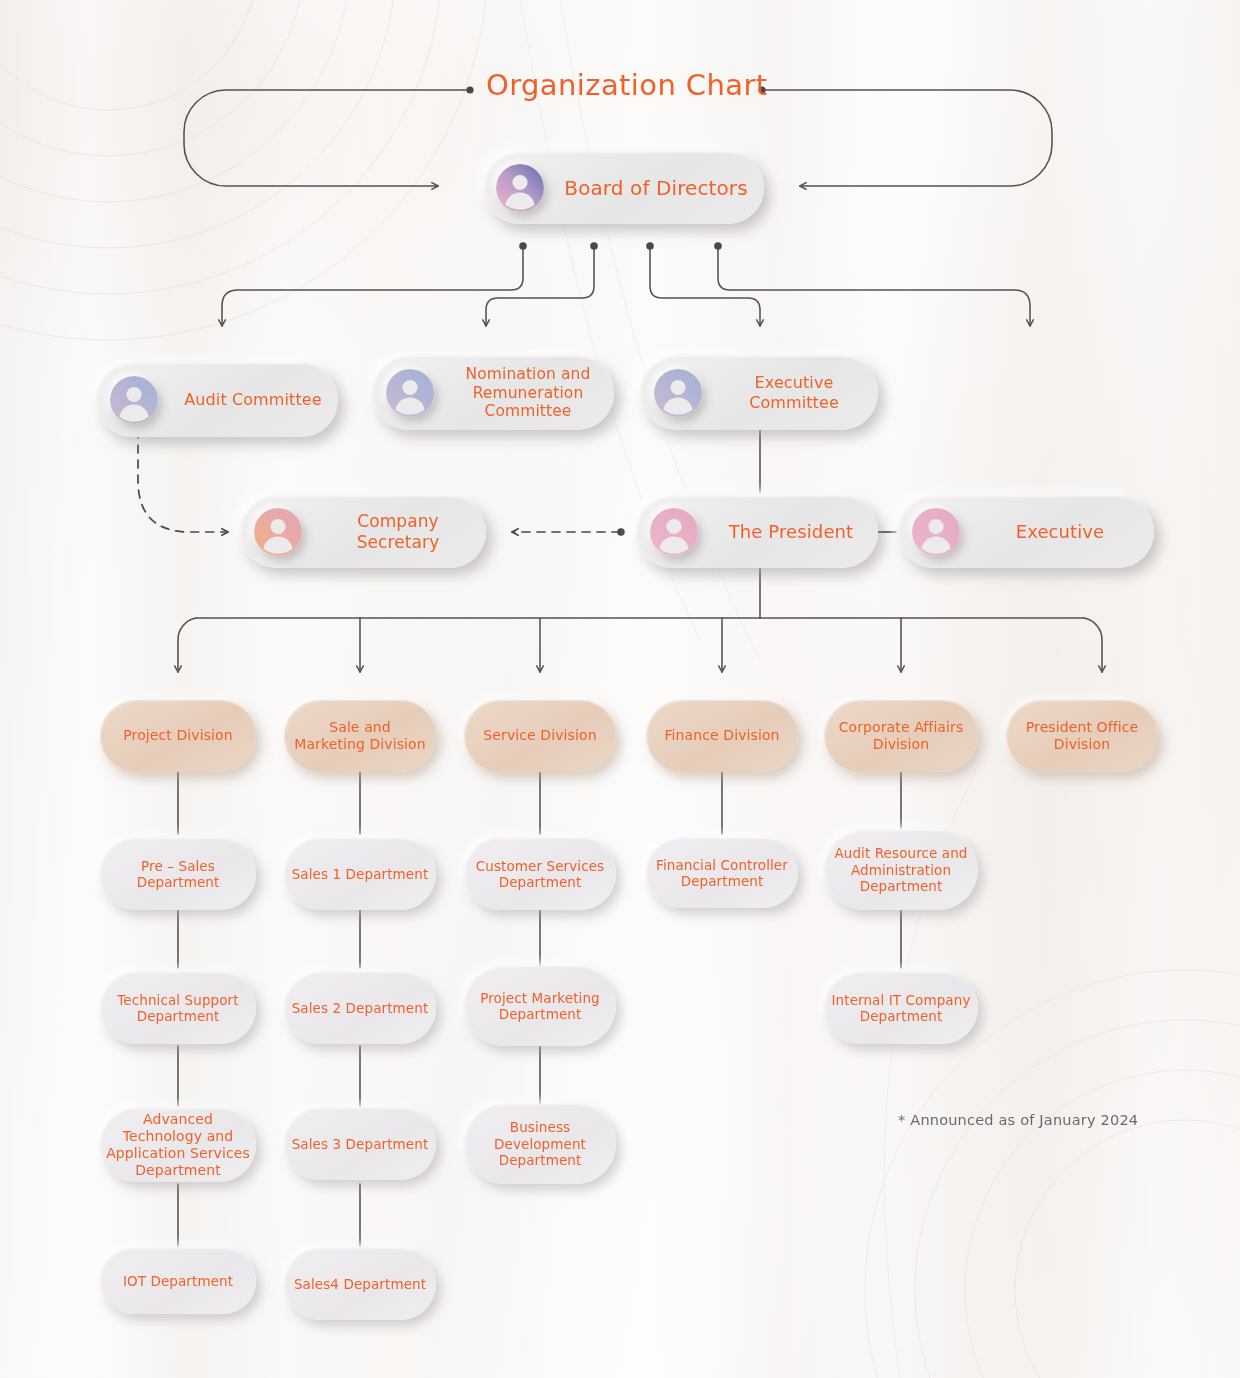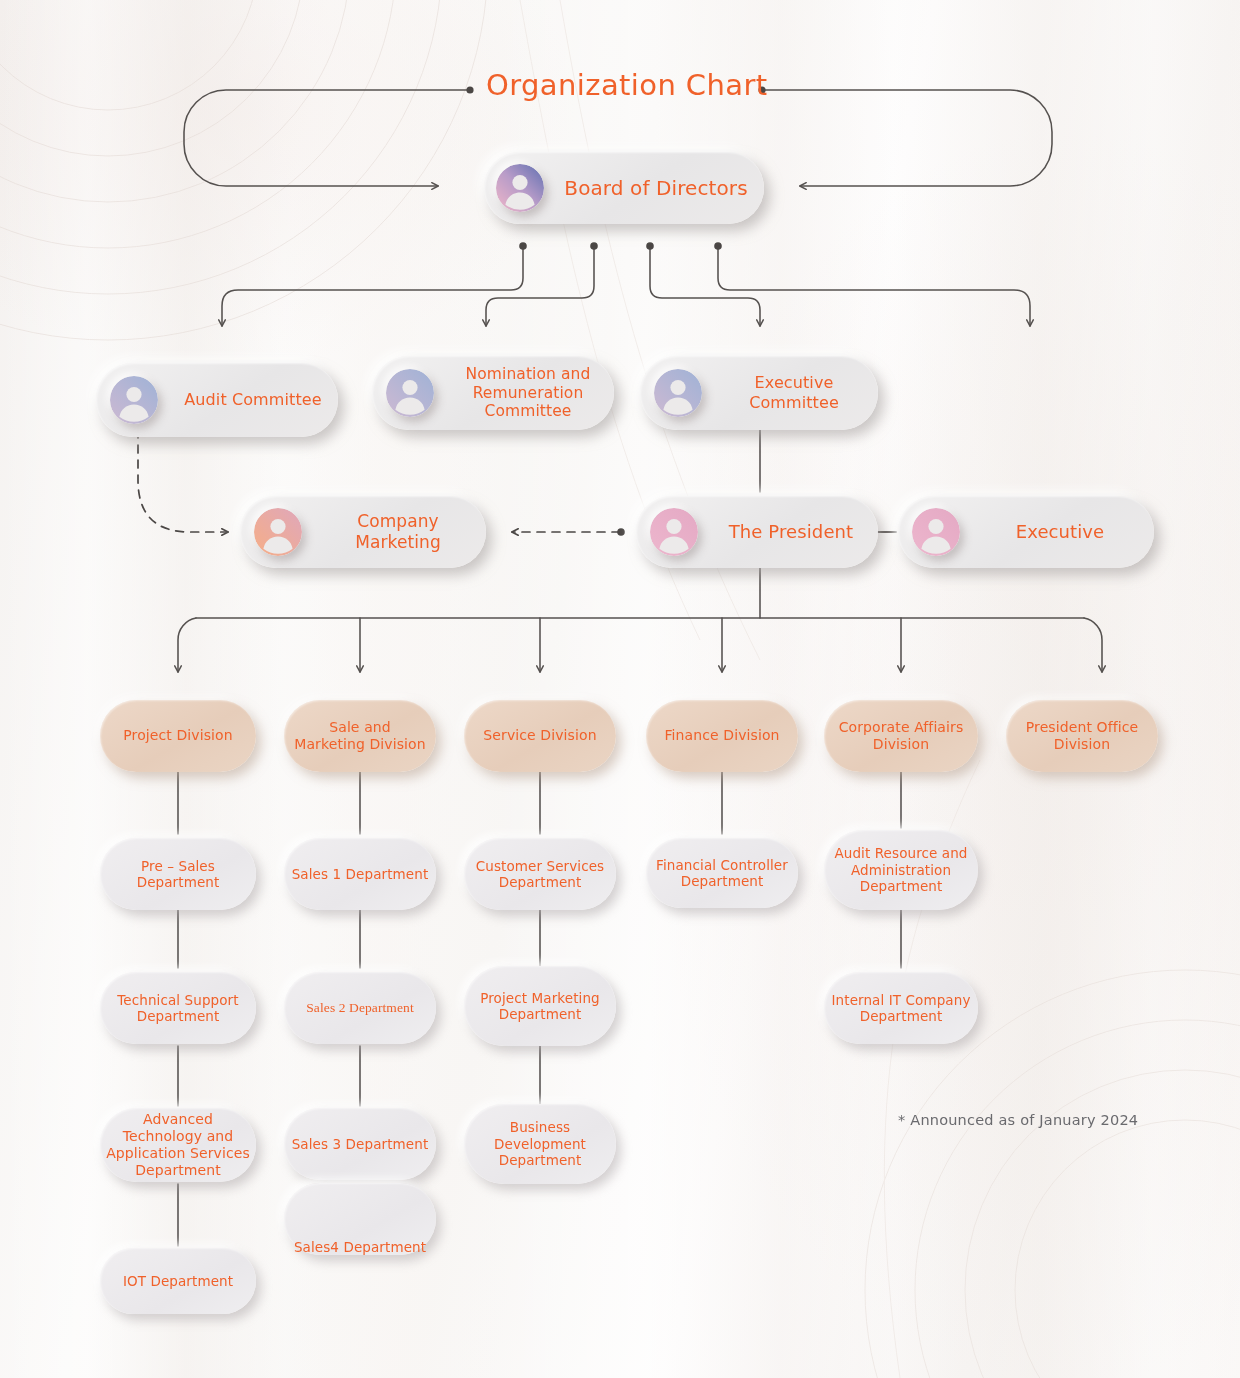--- a/index.html
+++ b/index.html
@@ -291,21 +291,21 @@
             <linearGradient id="go1" x1="0" y1="1" x2="1" y2="0">
           <stop offset="0" stop-color="#f6ae86"></stop>
               <stop offset="1" stop-color="#dfa7bb"></stop>
             </linearGradient>
           </defs>
         <circle cx="24" cy="24" r="24" fill="url(#go1)"></circle>
         <circle cx="24" cy="18.5" r="7.6" fill="#eceaea"></circle>
         <path d="M24 28.5c-7.6 0-13.4 5.2-14.6 12.2A24 24 0 0 0 38.6 40.7C37.4 33.7 31.6 28.5 24 28.5z" fill="#eceaea"></path>
       </svg>
     </span>
-    <span class="node-label" style="font-size:17px;">Company Marketing</span>
+    <span class="node-label" style="font-size:17px;">Company Secretary</span>
   </div>
 
   <div class="node pill has-avatar" style="left:636px; top:496px; width:242px; height:72px; padding-left:78px; padding-right:10px;">
     <span class="avatar" style="left:14px; top:12px; width:48px; height:48px;">
       <svg viewBox="0 0 48 48">
         <defs>
             <linearGradient id="gk1" x1="0" y1="1" x2="1" y2="0">
           <stop offset="0" stop-color="#edb6cd"></stop>
               <stop offset="1" stop-color="#e4a9c4"></stop>
             </linearGradient>
@@ -364,26 +364,26 @@
     <span class="node-label" style="font-size:14px;text-align:center;">Advanced Technology and Application Services Department</span>
   </div>
   <div class="node pill soft" style="left:100px; top:1248px; width:156px; height:66px; padding:0 4px;">
     <span class="node-label" style="font-size:13.5px;">IOT Department</span>
   </div>
 
   <div class="node pill soft" style="left:284px; top:838px; width:152px; height:72px; padding:0 6px;">
     <span class="node-label" style="font-size:13.5px;">Sales 1 Department</span>
   </div>
   <div class="node pill soft" style="left:284px; top:972px; width:152px; height:72px; padding:0 6px;">
-    <span class="node-label" style="font-size:13.5px;font-family:Liberation Serif, serif;">Sales 2 Department</span>
+    <span class="node-label" style="font-size:13.5px;">Sales 2 Department</span>
   </div>
   <div class="node pill soft" style="left:284px; top:1108px; width:152px; height:72px; padding:0 6px;">
     <span class="node-label" style="font-size:13.5px;">Sales 3 Department</span>
   </div>
-  <div class="node pill soft" style="left:284px; top:1183px; width:152px; height:72px; padding:0 6px;align-items:flex-end;">
+  <div class="node pill soft" style="left:284px; top:1248px; width:152px; height:72px; padding:0 6px;">
     <span class="node-label" style="font-size:13.5px;">Sales4 Department</span>
   </div>
 
   <div class="node pill soft" style="left:464px; top:838px; width:152px; height:72px; padding:0 4px;">
     <span class="node-label" style="font-size:13.5px;">Customer Services Department</span>
   </div>
   <div class="node pill soft" style="left:464px; top:966px; width:152px; height:80px; padding:0 4px;">
     <span class="node-label" style="font-size:13.5px;">Project Marketing Department</span>
   </div>
   <div class="node pill soft" style="left:464px; top:1104px; width:152px; height:80px; padding:0 4px;">

